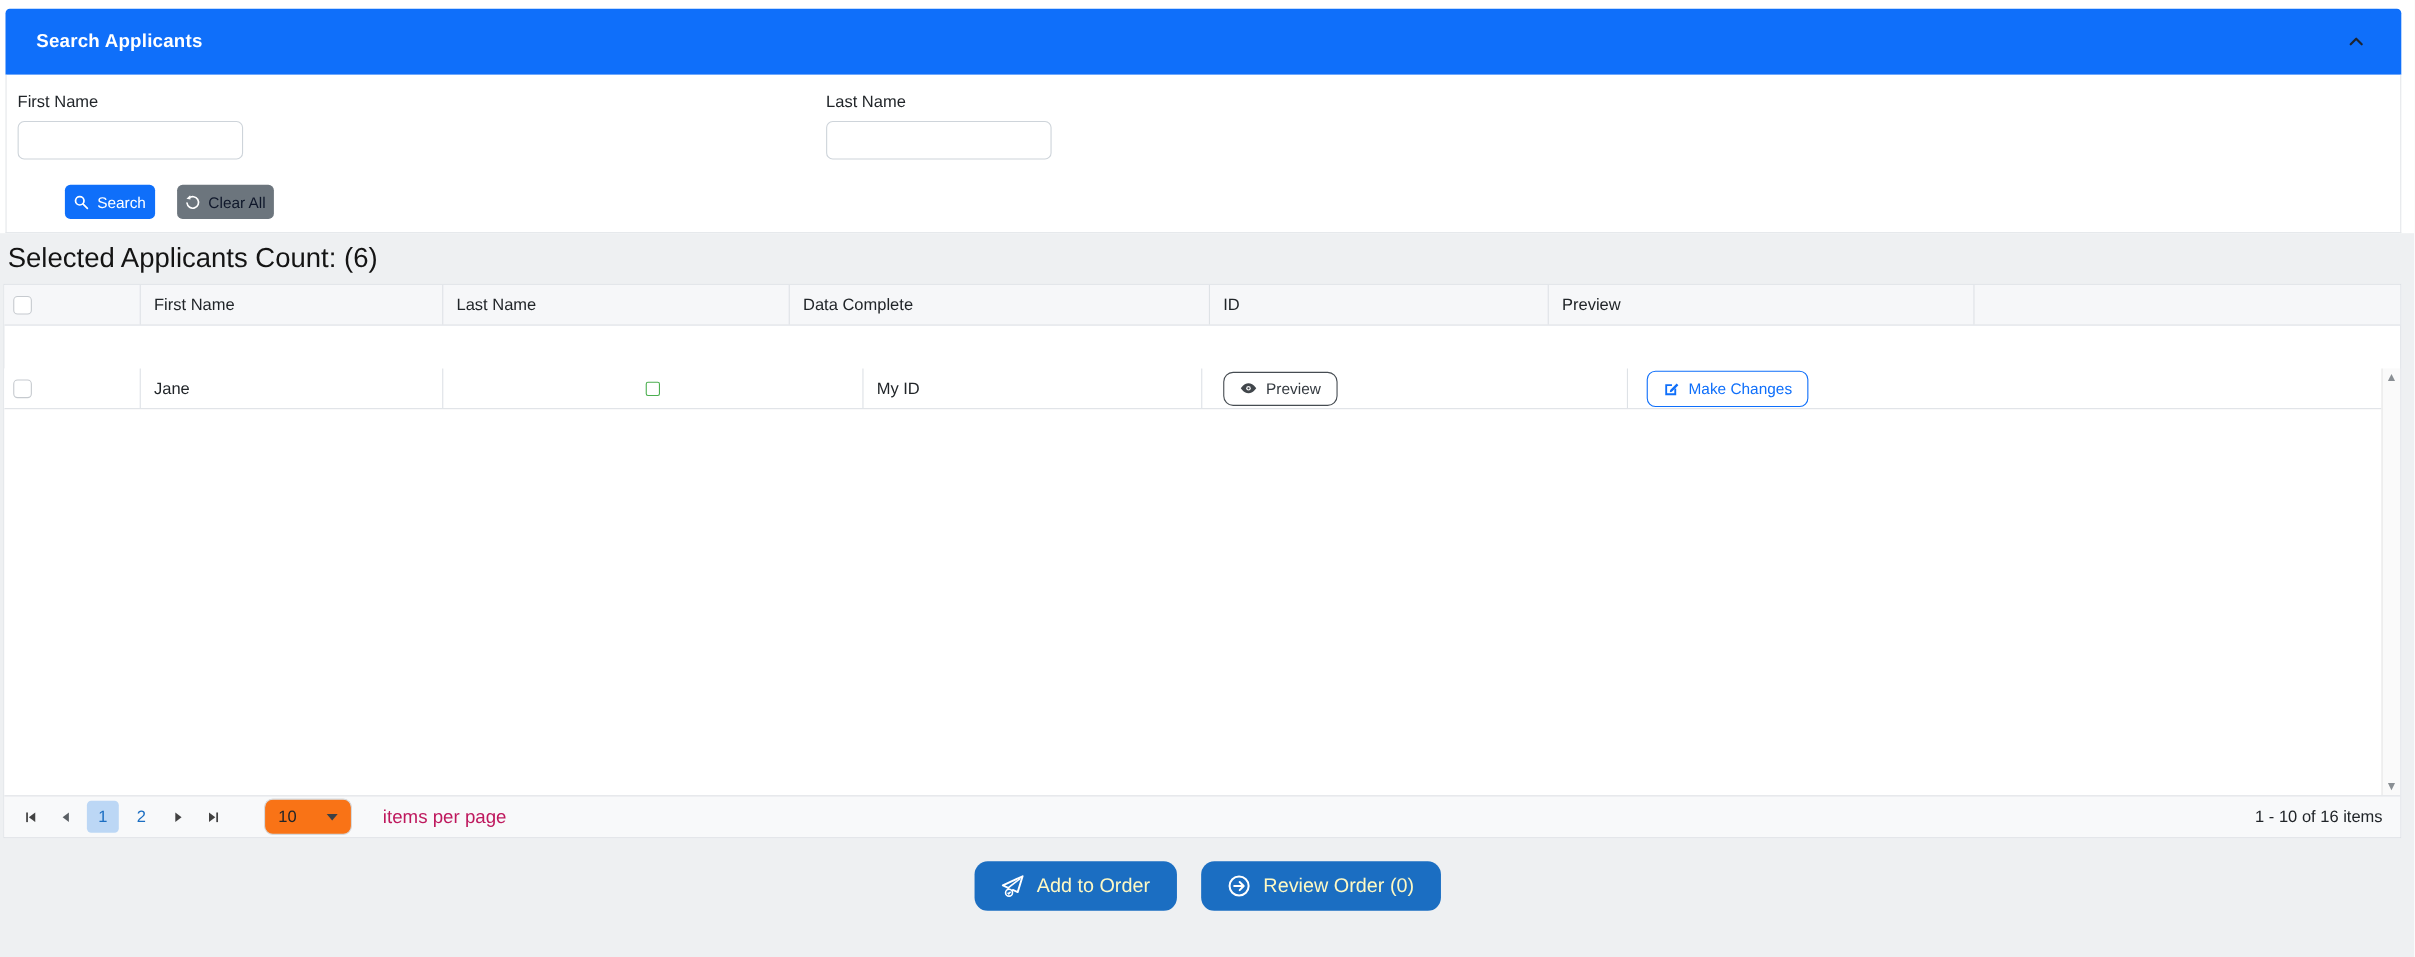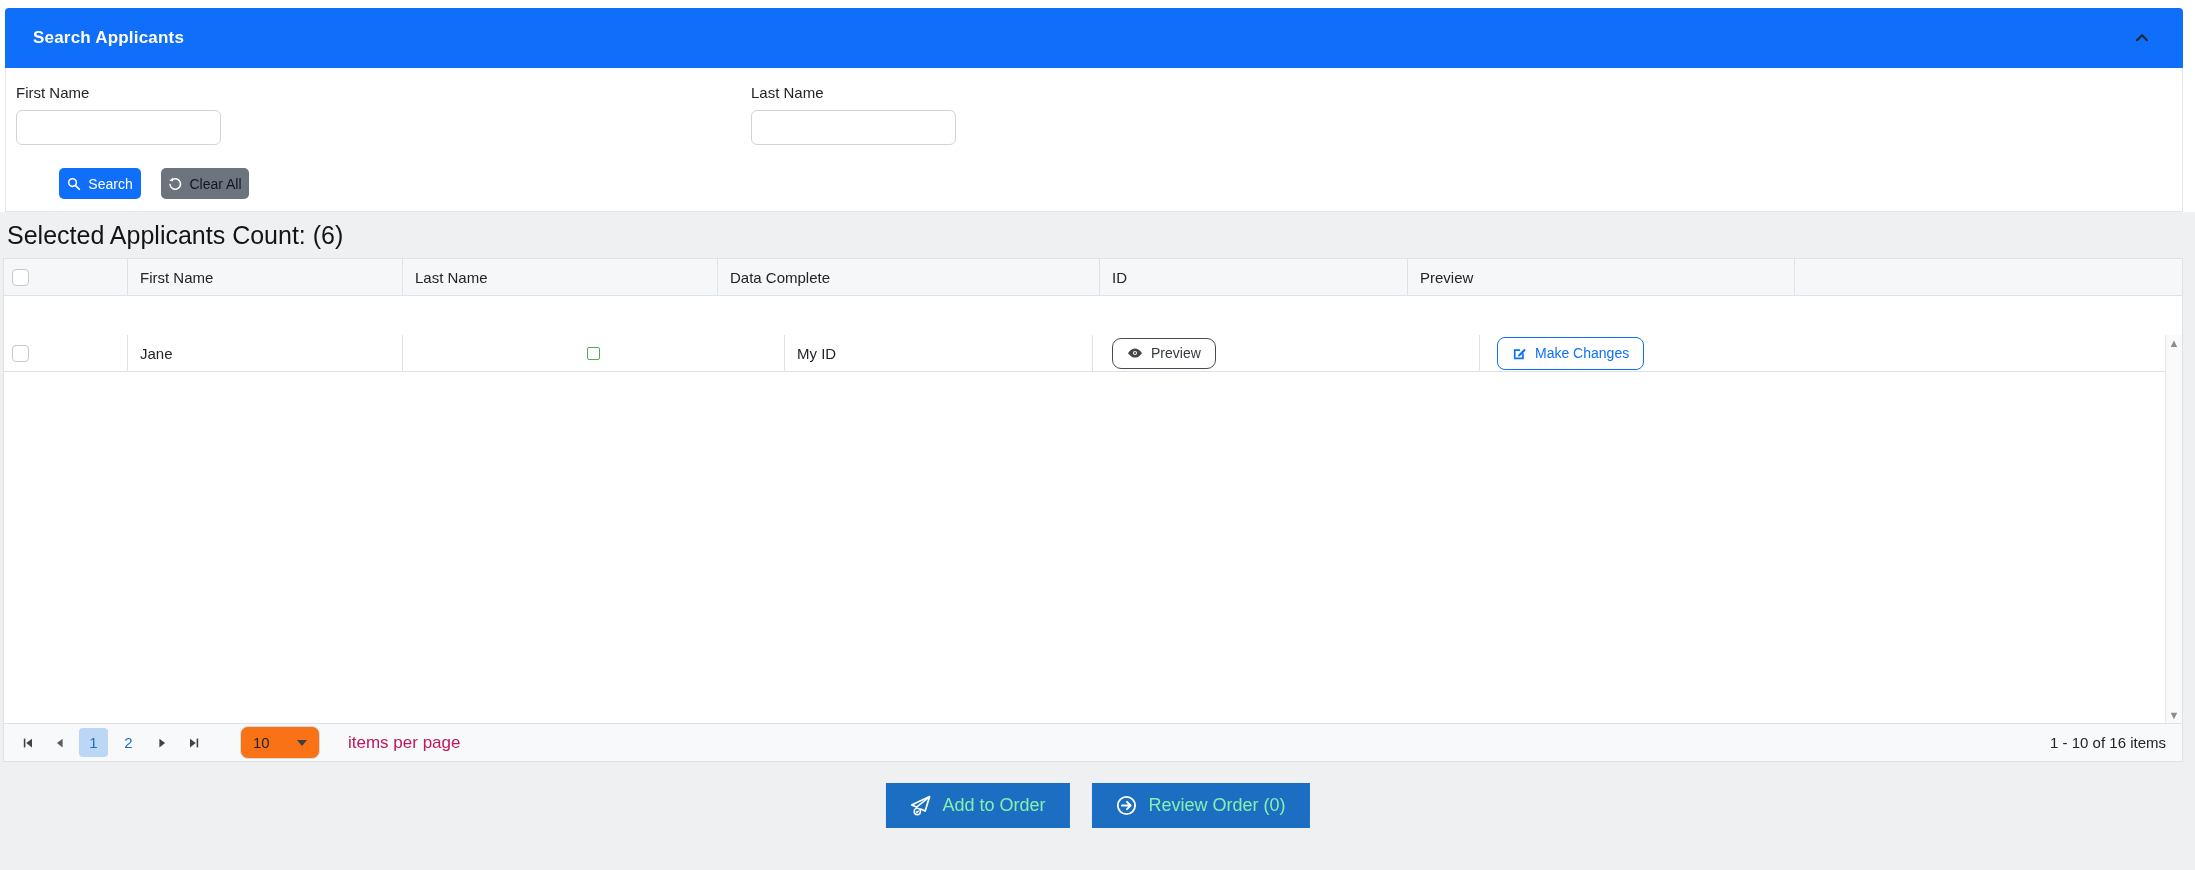--- a/index.html
+++ b/index.html
@@ -80,22 +80,22 @@
   .page-size .val { font-size:15px; color:#212529; }
   .caret { margin-left:auto; width:0; height:0; border-left:5px solid transparent;
            border-right:5px solid transparent; border-top:6px solid #3b4045; }
   .ipp-label { margin-left:28px; font-size:17px; color:#be185d; }
   .pg-range { margin-left:auto; margin-right:8px; font-size:15px; color:#212529; }
 
   
   .actions { position:absolute; top:571px; left:50%; transform:translateX(-50%);
              display:flex; gap:22px; }
   .action-btn { display:inline-flex; align-items:center; justify-content:center; gap:12px;
-                height:45px; padding:0 24px; background:#1b6ec2; border:none; border-radius:0;
-                color:#86efac; font-size:18px; cursor:pointer; font-family:"Liberation Sans", sans-serif; }
+                height:45px; padding:0 24px; background:#1b6ec2; border:none; border-radius:12px;
+                color:#fef9c3; font-size:18px; cursor:pointer; font-family:"Liberation Sans", sans-serif; }
 
   .icon { display:inline-flex; align-items:center; justify-content:center; }
 </style>
 </head>
 <body>
 
 <div class="page">
 
   <div class="card">
     <div class="card-header">

